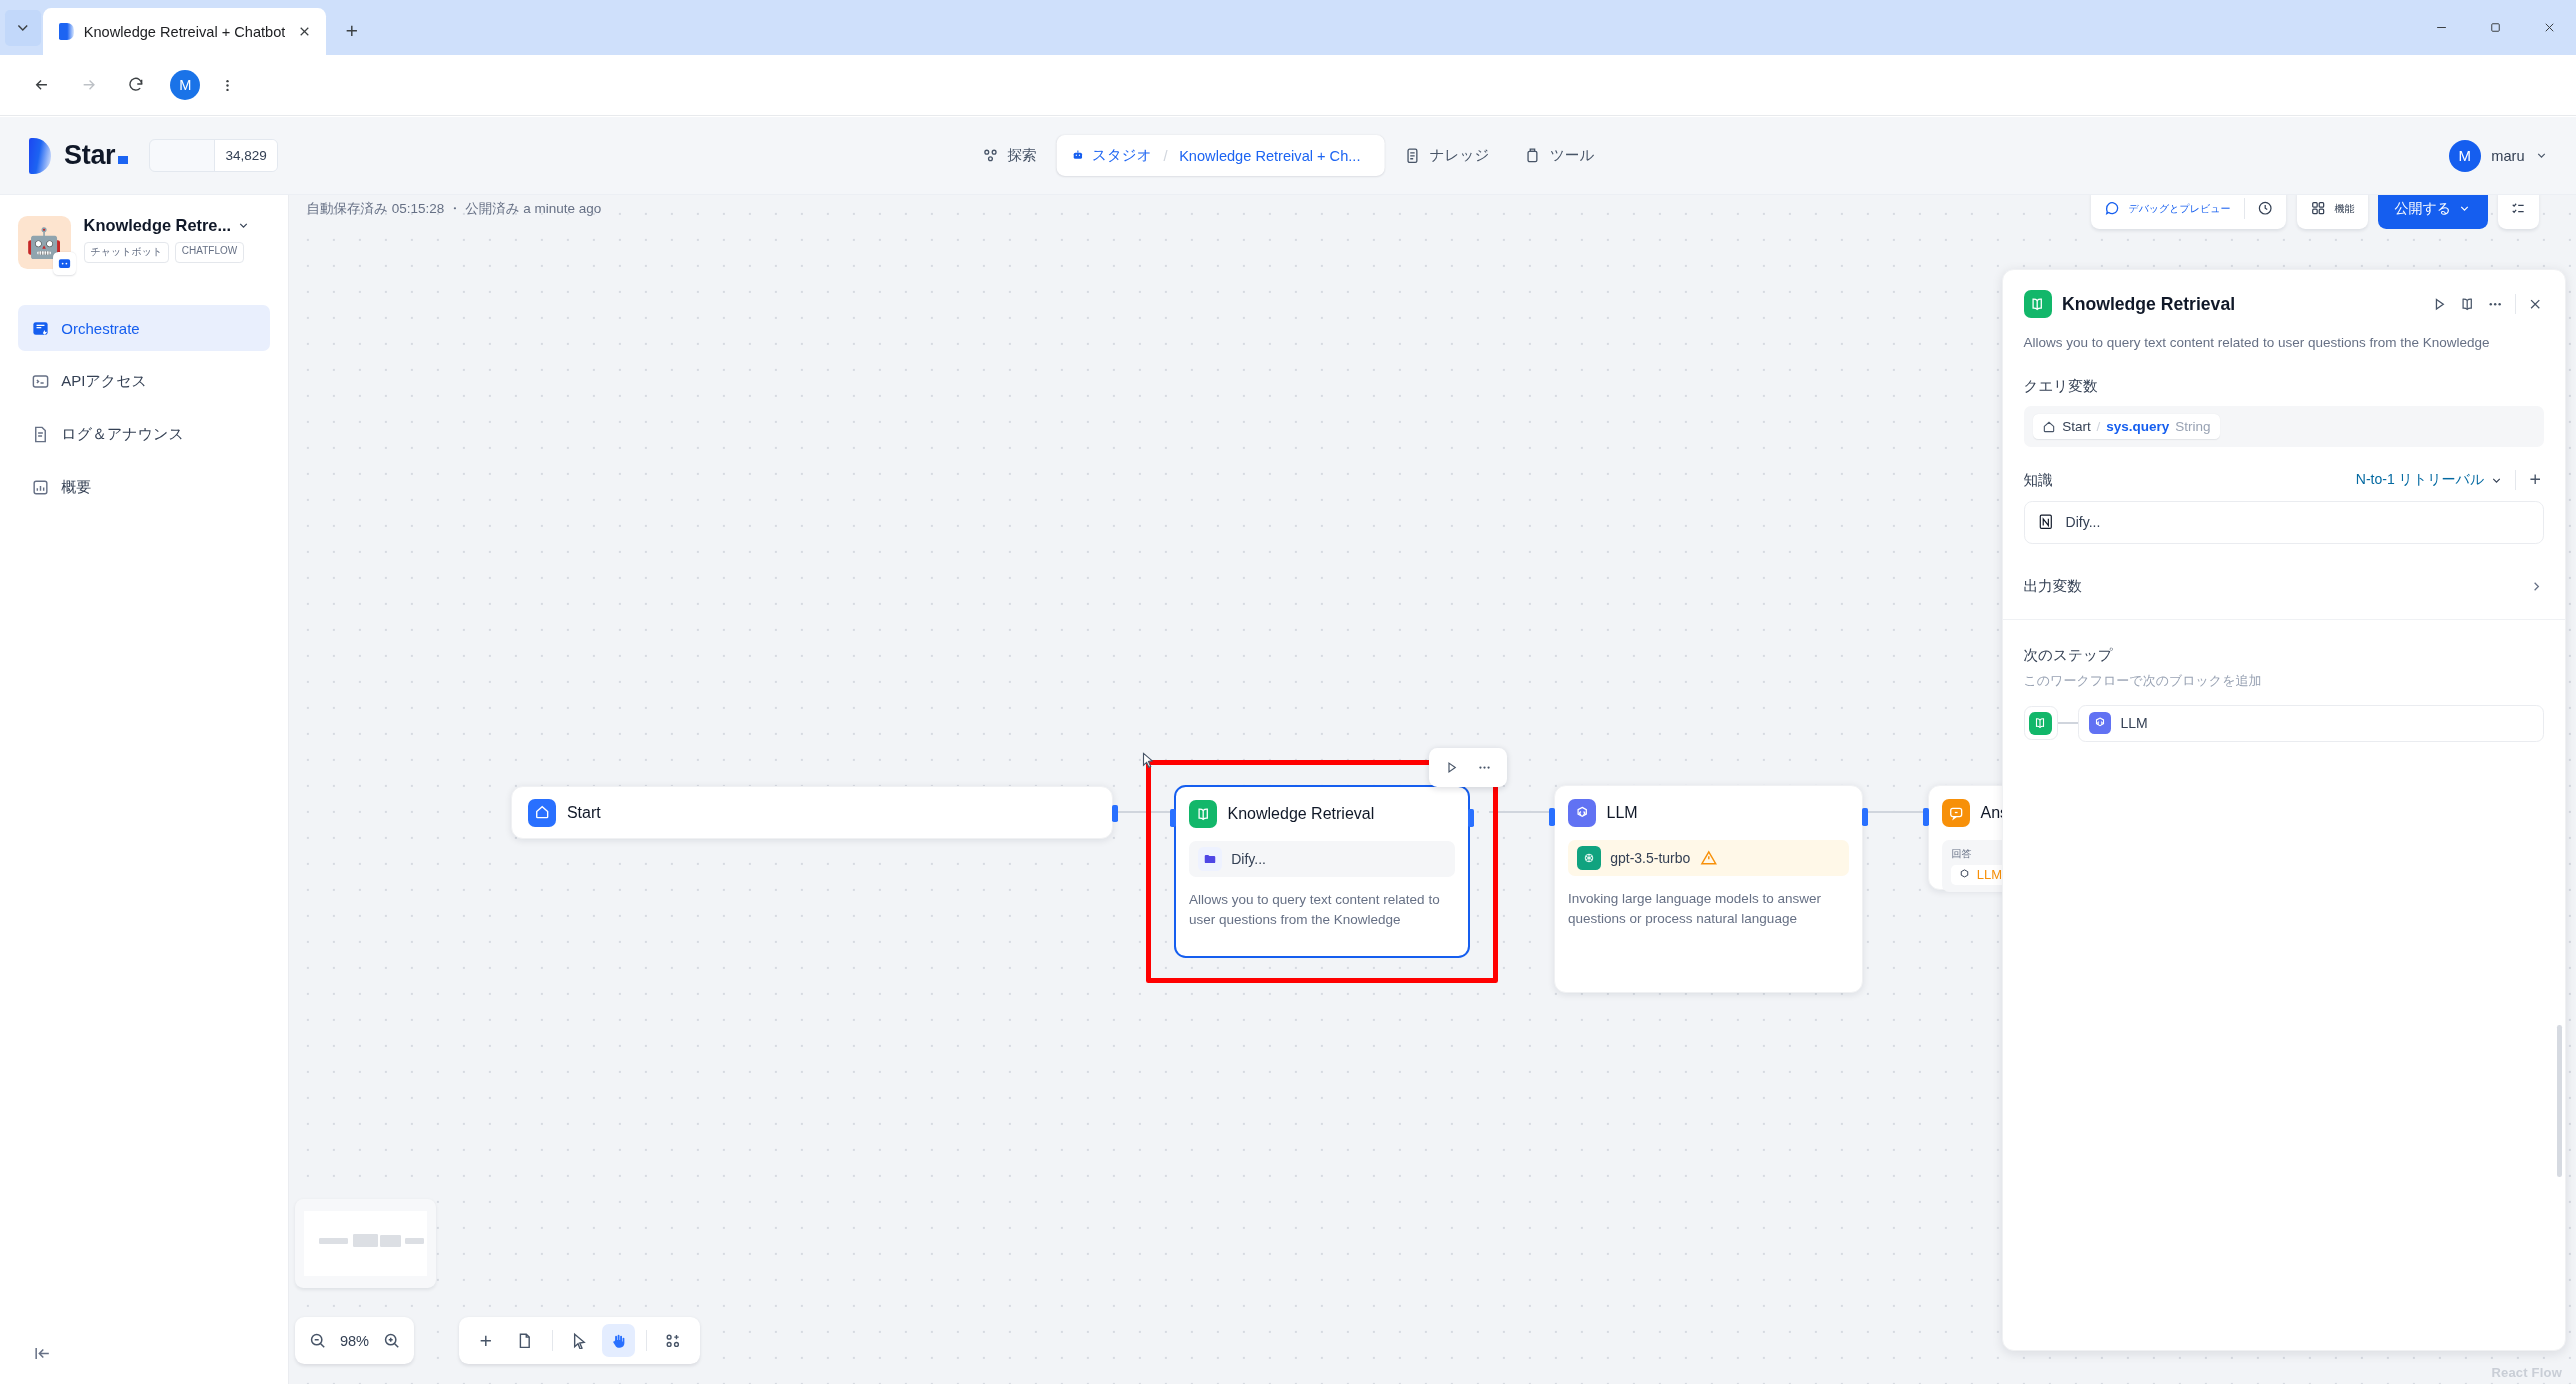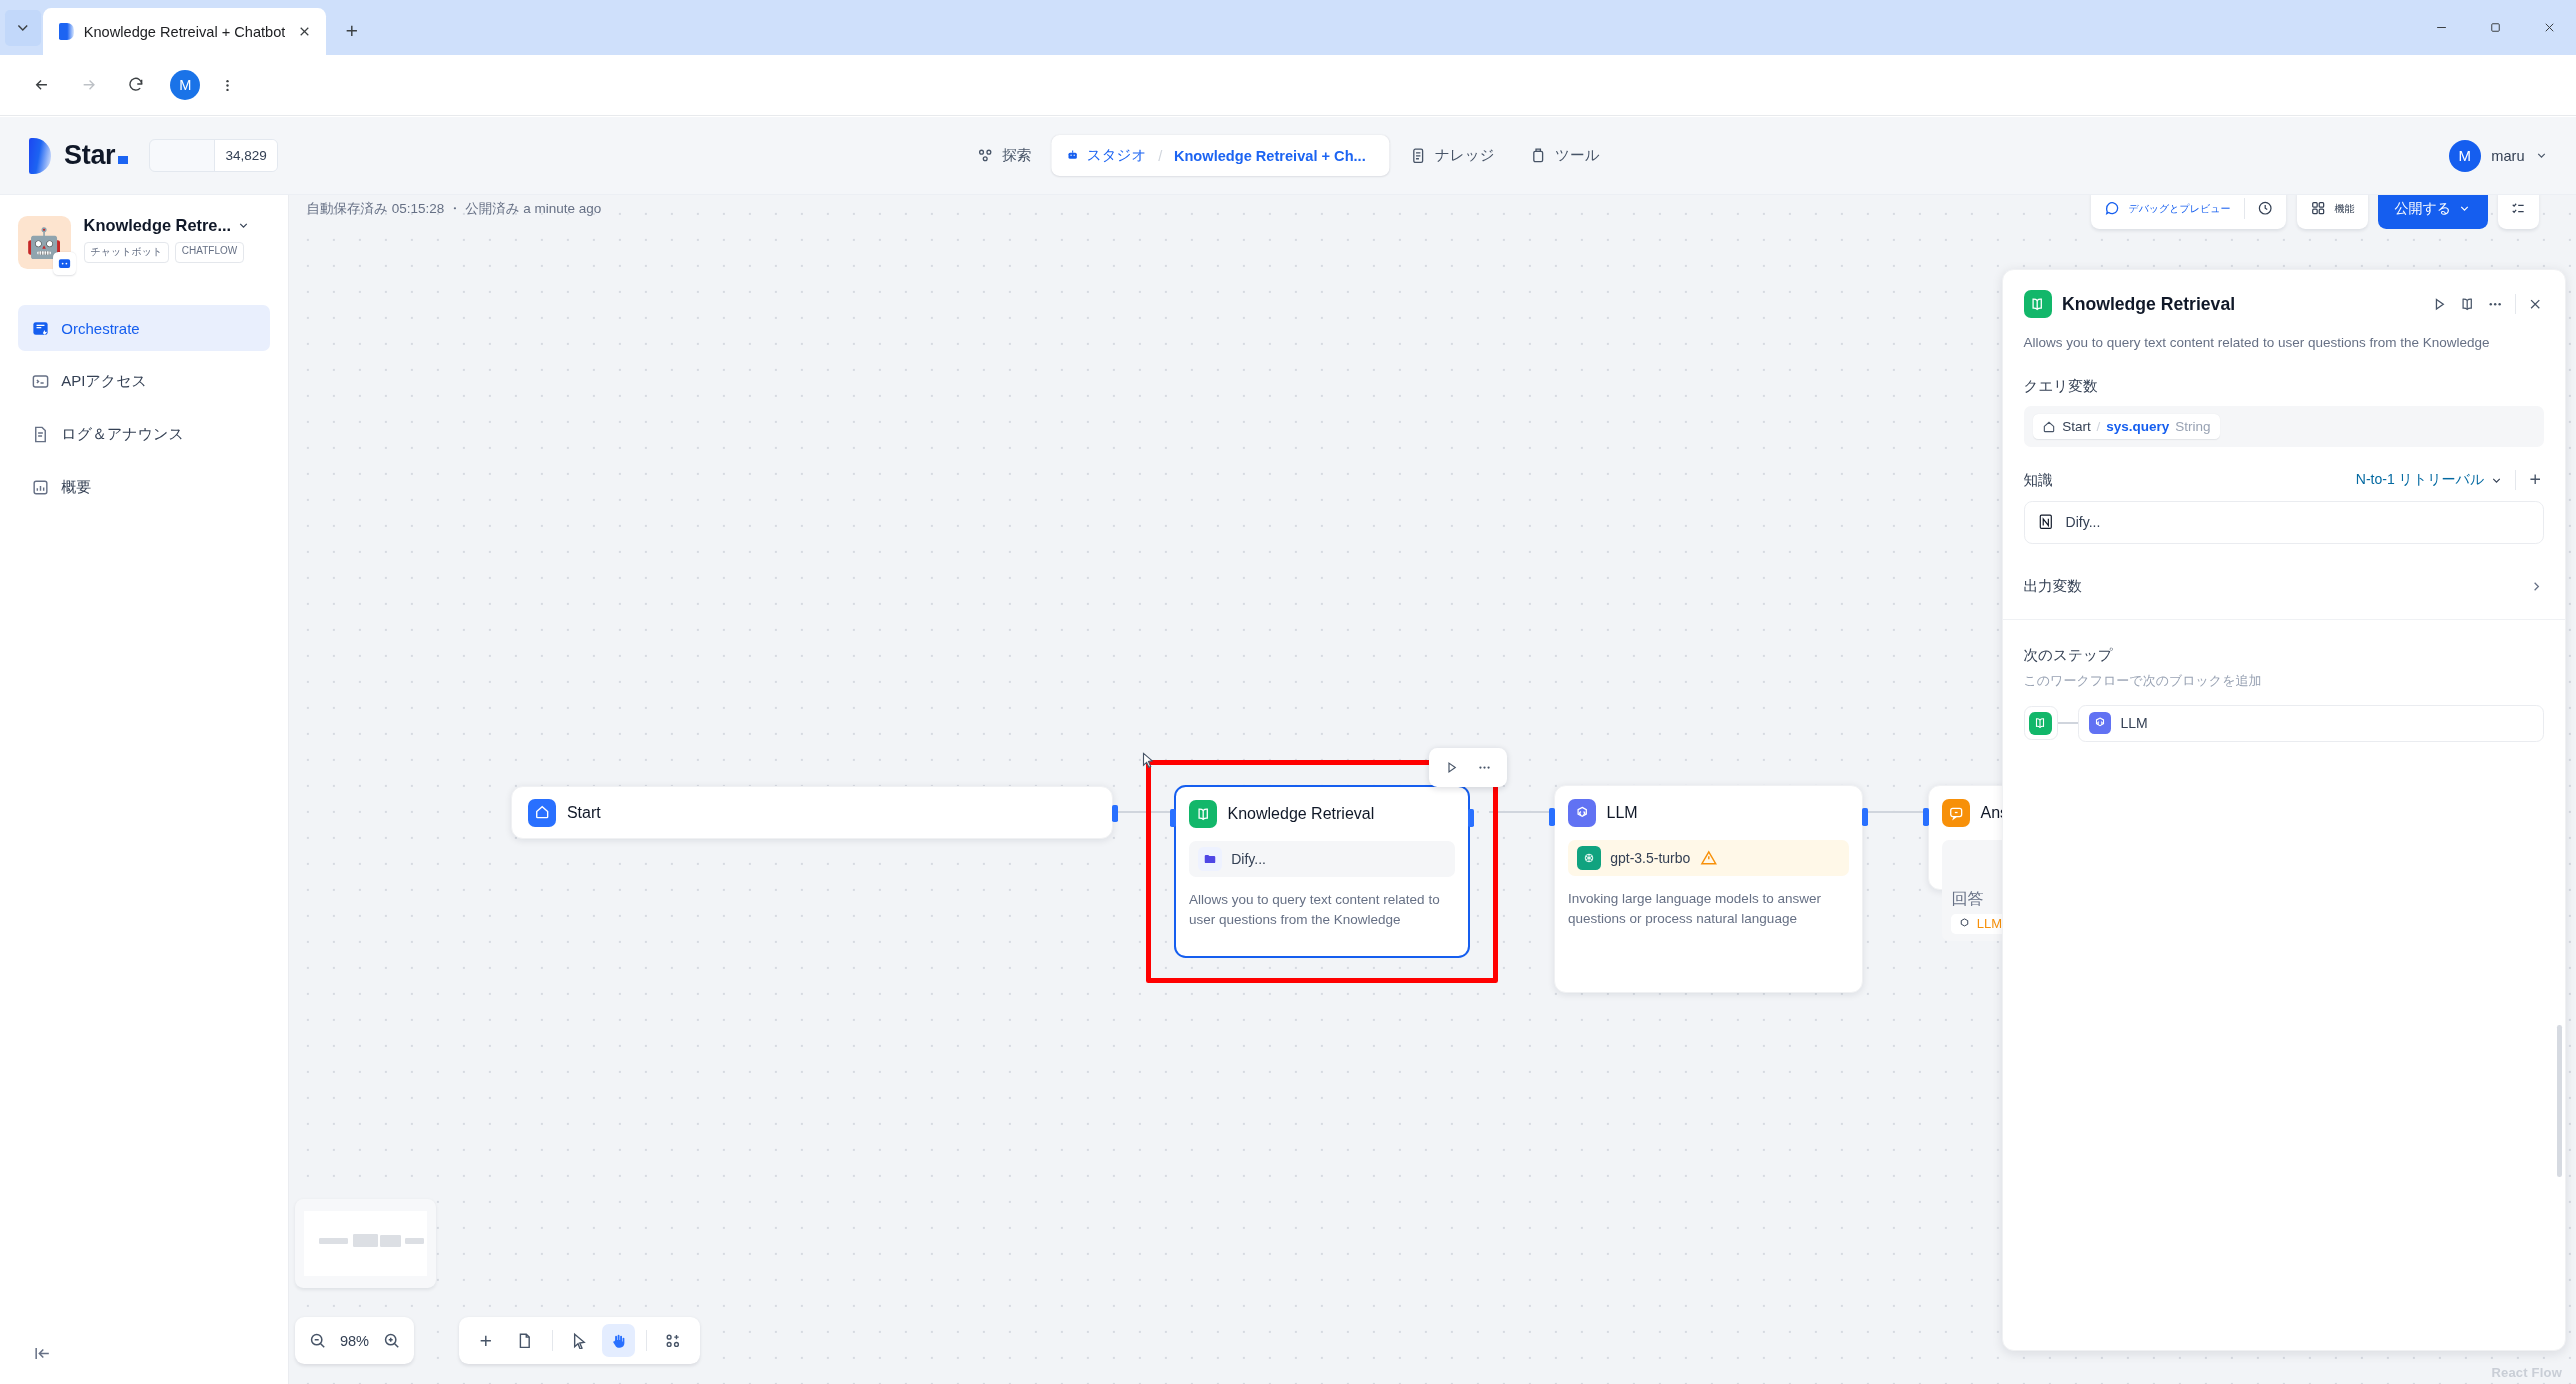--- a/index.html
+++ b/index.html
@@ -109,21 +109,21 @@
     border-radius: 8.2px; font-size: 14.6px; color: #475467; white-space: nowrap;
   }
   .nav-item svg { width: 17.6px; height: 17.6px; flex: 0 0 auto; }
   .nav-studio {
     background: #ffffff; box-shadow: 0 0.6px 1.8px rgba(16,24,40,.10);
     display: flex; align-items: center; gap: 8.2px; padding: 0 15px; height: 41px;
     border-radius: 8.2px; white-space: nowrap;
   }
   .nav-studio .studio-label { font-size: 14.6px; color: #1c64f2; font-weight: 500; }
   .nav-sep { color: #d0d5dd; font-size: 14.6px; margin: 0 3.5px; }
-  .nav-appname { font-size: 14.6px; color: #1c64f2; font-weight: 700; }
+  .nav-appname { font-size: 14.6px; color: #1c64f2; font-weight: 400; }
   .chev { width: 13px; height: 13px; }
 
   .header-right { position: absolute; right: 28px; display: flex; align-items: center; gap: 10.5px; }
   .avatar-circle {
     width: 32px; height: 32px; border-radius: 50%; background: #155eef;
     color: #fff; font-size: 15px; display: flex; align-items:center; justify-content:center;
   }
   .user-name { font-size: 14.6px; color: #344054; }
 
   
@@ -676,21 +676,21 @@
         <div class="node-badge" style="background:#f79009;">
           <svg viewBox="0 0 24 24" fill="none" stroke="#ffffff" stroke-width="1.9">
               <rect x="4" y="5" width="16" height="12" rx="3"></rect>
               <path d="M9 17l-1 3 4-3"></path>
               <path d="M10 11h4"></path>
             </svg>
         </div>
         <div class="node-title">Answer</div>
       </div>
       <div class="node-chip" style="flex-direction:column; align-items:flex-start; height:auto; padding:7px 9.4px; gap:3.5px;">
-        <div style="font-size:16px;color:#667085;margin-top:42px;">回答</div>
+        <div style="font-size:10px;color:#667085;">回答</div>
         <div style="background:#fff;border-radius:4.7px;padding:2.9px 7px;display:flex;align-items:center;gap:5.3px;">
           <svg style="width:13px;height:13px;" viewBox="0 0 24 24" fill="none" stroke="#344054" stroke-width="1.8">
               <path d="M12 3.5l6 3.2v6.6l-6 3.2-6-3.2V6.7z"></path>
             </svg>
           <span style="font-size:13px;color:#f79009;">LLM</span>
           <span style="font-size:13px;color:#d0d5dd;">/</span>
           <span style="font-size:13px;color:#155eef;font-weight:700;">{x}</span>
           <span style="font-size:13px;color:#155eef;font-weight:600;">text</span>
         </div>
       </div>

